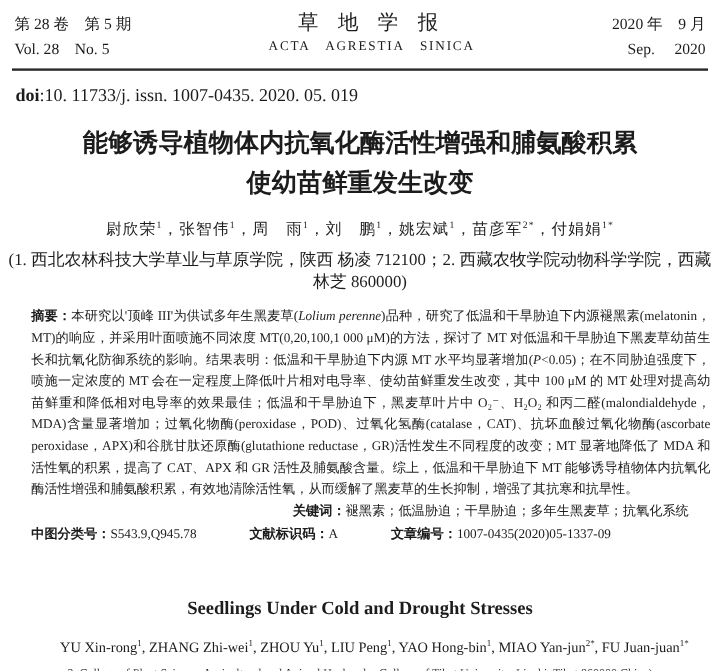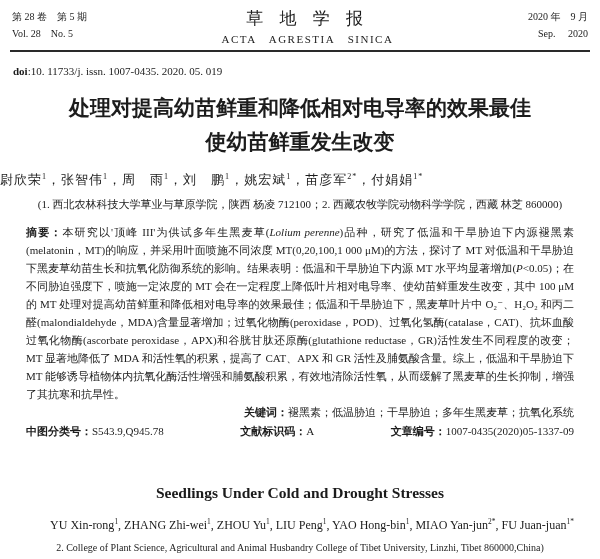--- a/index.html
+++ b/index.html
@@ -2,38 +2,38 @@
 <html><head>
 <meta charset="utf-8">
 <style>
   html,body{margin:0;padding:0;}
   body{
     width:600px;height:559px;background:#ffffff;color:#1c1c1c;
     font-family:"Liberation Serif","DejaVu Serif",serif;
     overflow:hidden;position:relative;
   }
   .header{display:flex;justify-content:space-between;align-items:flex-start;padding:9px 12px 0 12px;}
-  .hcol{font-size:10px;line-height:1.65;white-space:nowrap;}
+  .hcol{font-size:13px;line-height:1.65;white-space:nowrap;}
   .hcol.left{text-align:left;}
   .hcol.right{text-align:right;}
   .hcenter{text-align:center;flex:1;}
   .journal-cn{font-size:17px;letter-spacing:6px;line-height:1.2;}
   .journal-en{font-size:11px;letter-spacing:1.5px;word-spacing:9px;margin-top:4px;}
   .rule{border:none;border-top:2px solid #2a2a2a;margin:5px 10px 0 10px;}
-  .doi-line{font-size:11px;margin:13px 0 0 13px;}
+  .doi-line{font-size:15px;margin:13px 0 0 13px;}
   .title-cn{
     text-align:center;font-size:21px;font-weight:bold;line-height:1.58;
     font-family:"Liberation Sans","DejaVu Sans",sans-serif;
     margin:14px 20px 0 20px;
   }
-  .authors-cn{font-size:13px;margin-top:13px;letter-spacing:1px;}
-  .affil-cn{text-align:center;font-size:11px;margin-top:8px;}
-  .abstract{margin:11px 26px 0 26px;font-size:11px;line-height:18px;text-align:justify;}
+  .authors-cn{text-align:center;font-size:13px;margin-top:13px;letter-spacing:1px;}
+  .affil-cn{text-align:center;font-size:14px;margin-top:8px;}
+  .abstract{margin:11px 8px 0 26px;font-size:11px;line-height:18px;text-align:justify;}
   .kw-line{margin:0 26px;font-size:11px;line-height:18px;text-align:right;}
-  .class-row{display:flex;gap:44px;margin:1px 26px 0 26px;font-size:11px;line-height:18px;white-space:nowrap;justify-content:space-between;}
+  .class-row{display:flex;gap:44px;margin:1px 26px 0 26px;font-size:11px;line-height:18px;white-space:nowrap;}
   .title-en{text-align:center;font-weight:bold;font-size:15.5px;line-height:1.65;margin:15px 30px 0 30px;}
   .authors-en{text-align:center;font-size:12px;margin-top:12px;padding-left:24px;}
   .affil-en{text-align:center;font-size:10px;line-height:1.8;margin:6px 8px 0 8px;}
   sup{font-size:0.62em;line-height:0;}
   .seg-b{font-weight:bold;}
   .seg-i{font-style:italic;}
 </style>
 </head>
 <body>
 
@@ -52,21 +52,21 @@
       <div>2020 年　9 月</div>
       <div>Sep.　 2020</div>
     </div>
   </header>
 
   <hr class="rule">
 
   <div class="doi-line"><span class="seg-b">doi</span><span>:10. 11733/j. issn. 1007-0435. 2020. 05. 019</span></div>
 
   <h1 class="title-cn">
-    <span>处理对提高幼苗鲜重和降低相对电导率的效果最佳</span><br>
+    <span>能够诱导植物体内抗氧化酶活性增强和脯氨酸积累</span><br>
     <span>使幼苗鲜重发生改变</span>
   </h1>
 
   <div class="authors-cn"><span>尉欣荣</span><sup>1</sup><span>，张智伟</span><sup>1</sup><span>，周　雨</span><sup>1</sup><span>，刘　鹏</span><sup>1</sup><span>，姚宏斌</span><sup>1</sup><span>，苗彦军</span><sup>2*</sup><span>，付娟娟</span><sup>1*</sup></div>
 
   <div class="affil-cn">(1. 西北农林科技大学草业与草原学院，陕西 杨凌 712100；2. 西藏农牧学院动物科学学院，西藏 林芝 860000)</div>
 
   <p class="abstract"><span class="seg-b">摘要：</span><span>本研究以'顶峰 III'为供试多年生黑麦草(</span><span class="seg-i">Lolium perenne</span><span>)品种，研究了低温和干旱胁迫下内源褪黑素(melatonin，MT)的响应，并采用叶面喷施不同浓度 MT(0,20,100,1 000 μM)的方法，探讨了 MT 对低温和干旱胁迫下黑麦草幼苗生长和抗氧化防御系统的影响。结果表明：低温和干旱胁迫下内源 MT 水平均显著增加(</span><span class="seg-i">P</span><span>&lt;0.05)；在不同胁迫强度下，喷施一定浓度的 MT 会在一定程度上降低叶片相对电导率、使幼苗鲜重发生改变，其中 100 μM 的 MT 处理对提高幼苗鲜重和降低相对电导率的效果最佳；低温和干旱胁迫下，黑麦草叶片中 O₂⁻、H₂O₂ 和丙二醛(malondialdehyde，MDA)含量显著增加；过氧化物酶(peroxidase，POD)、过氧化氢酶(catalase，CAT)、抗坏血酸过氧化物酶(ascorbate peroxidase，APX)和谷胱甘肽还原酶(glutathione reductase，GR)活性发生不同程度的改变；MT 显著地降低了 MDA 和活性氧的积累，提高了 CAT、APX 和 GR 活性及脯氨酸含量。综上，低温和干旱胁迫下 MT 能够诱导植物体内抗氧化酶活性增强和脯氨酸积累，有效地清除活性氧，从而缓解了黑麦草的生长抑制，增强了其抗寒和抗旱性。</span></p>
 
   <div class="kw-line"><span class="seg-b">关键词：</span><span>褪黑素；低温胁迫；干旱胁迫；多年生黑麦草；抗氧化系统</span></div>

